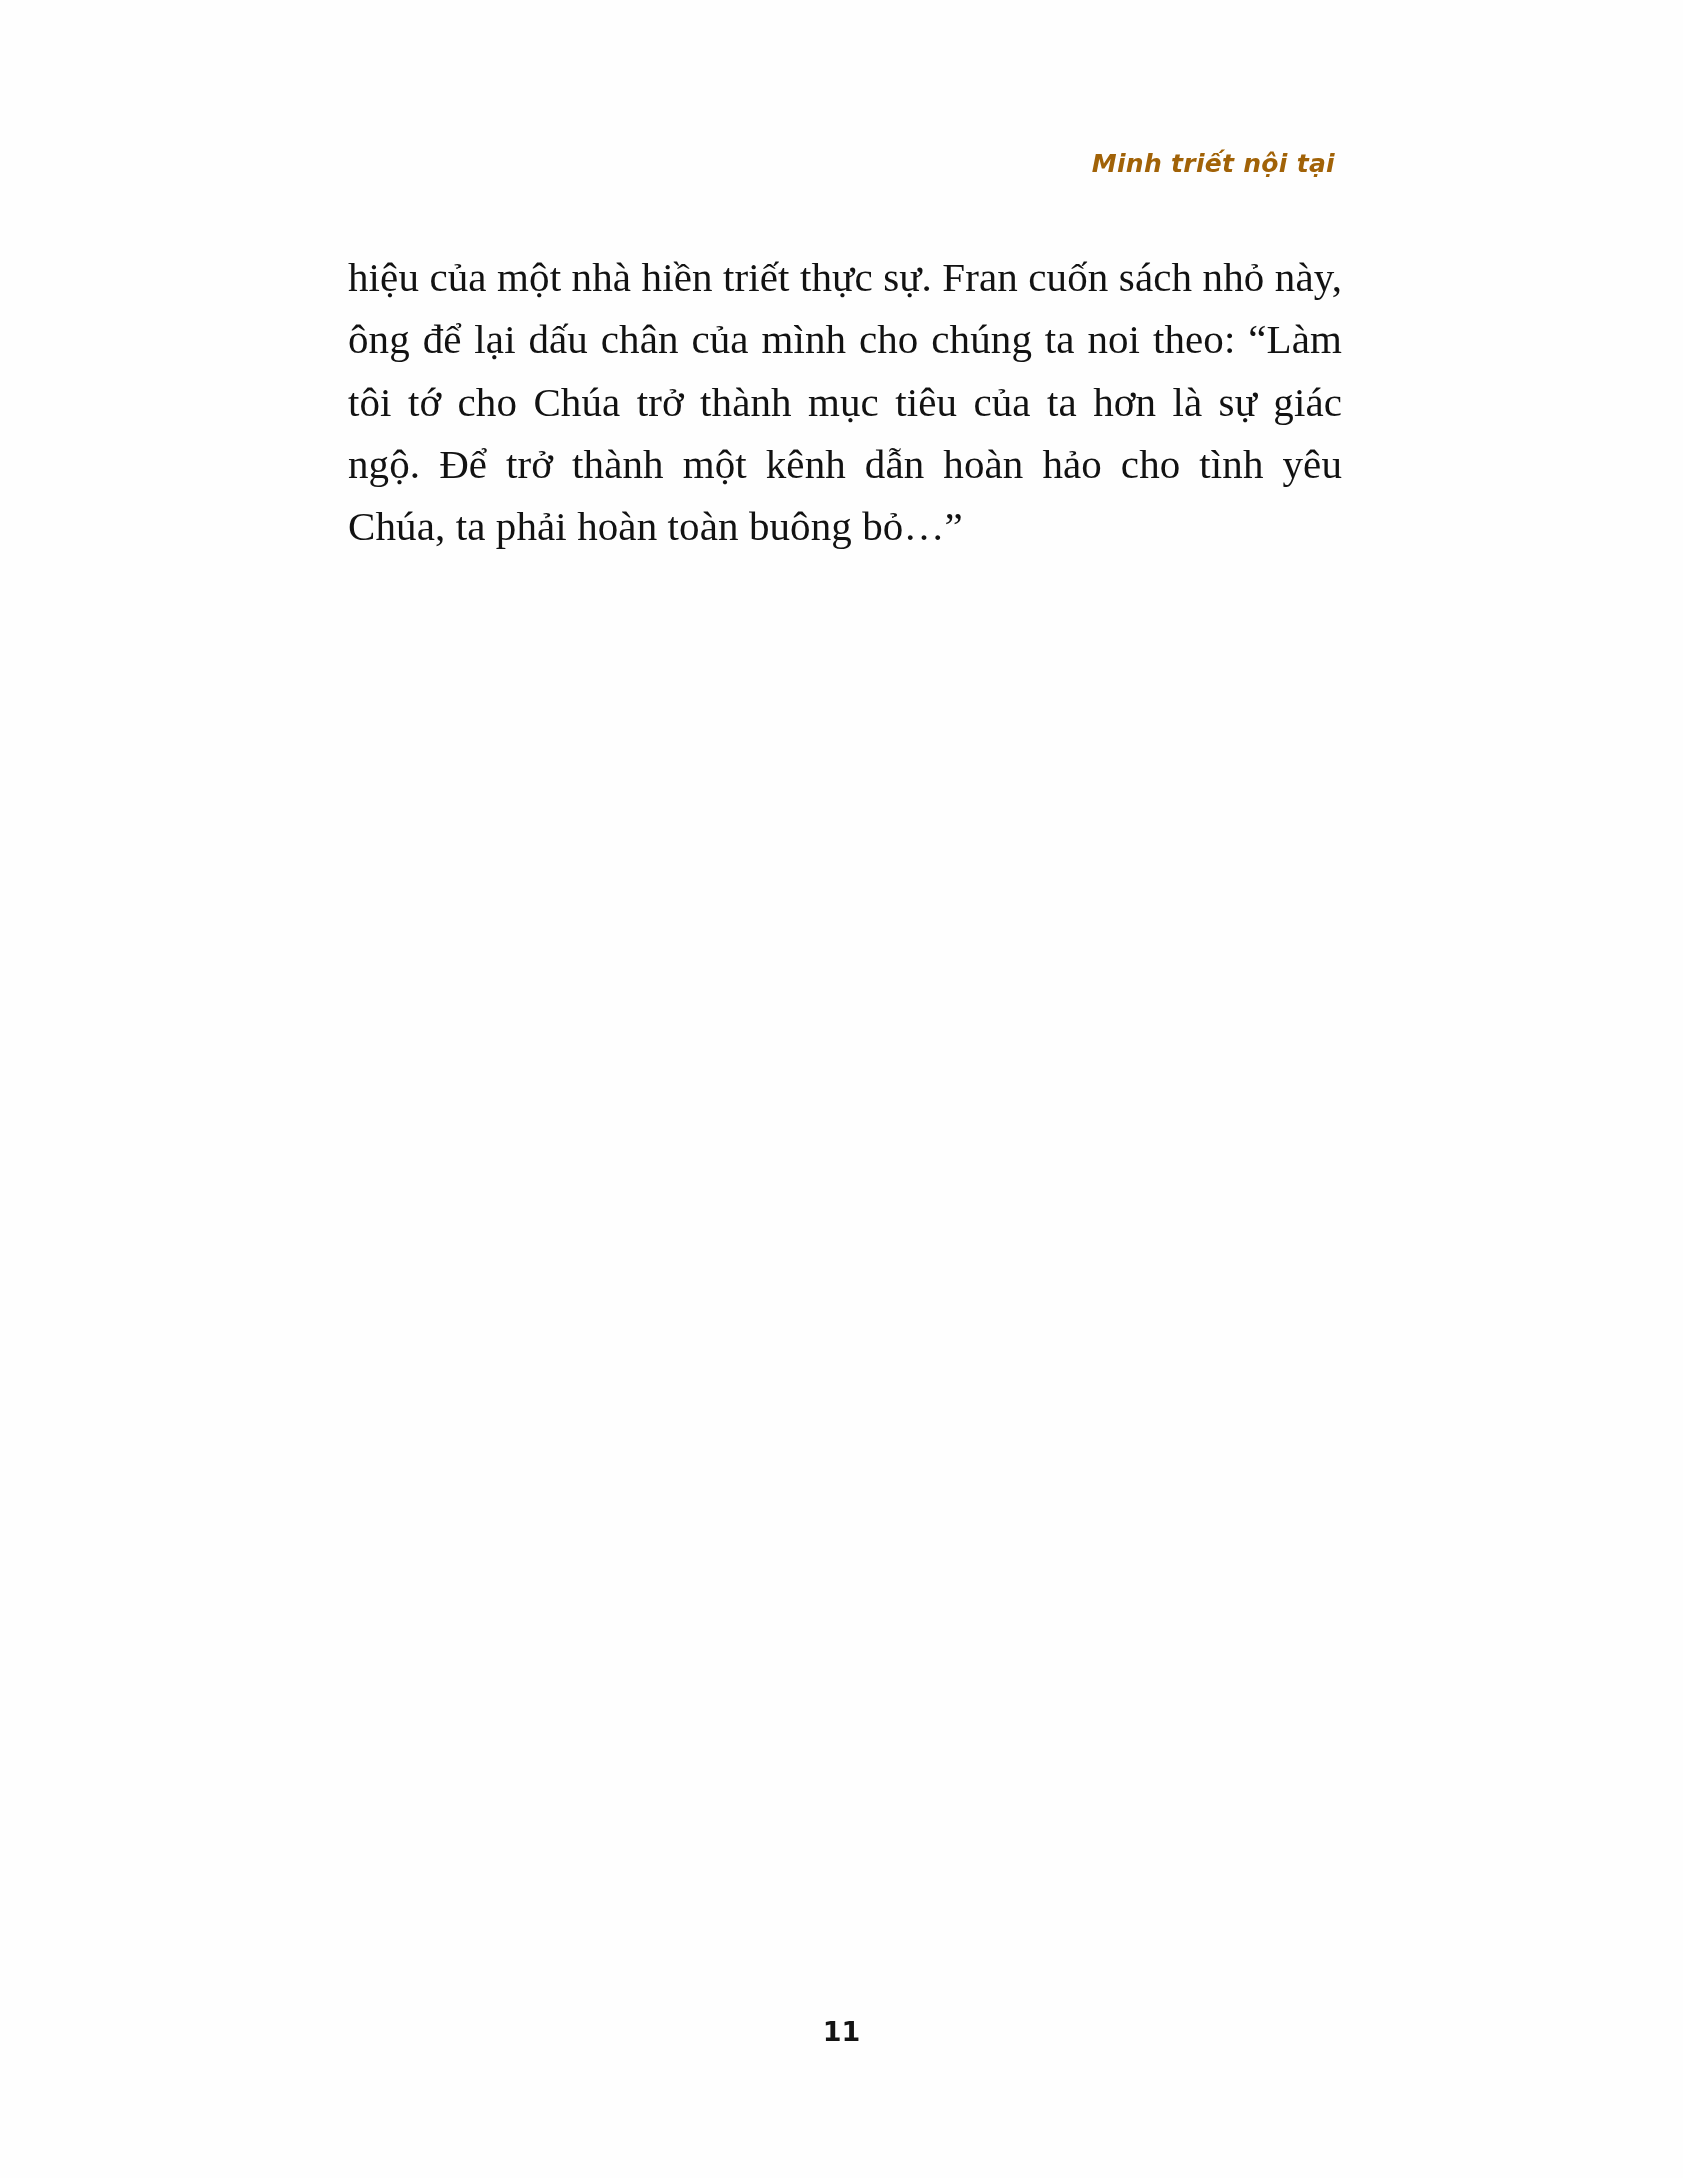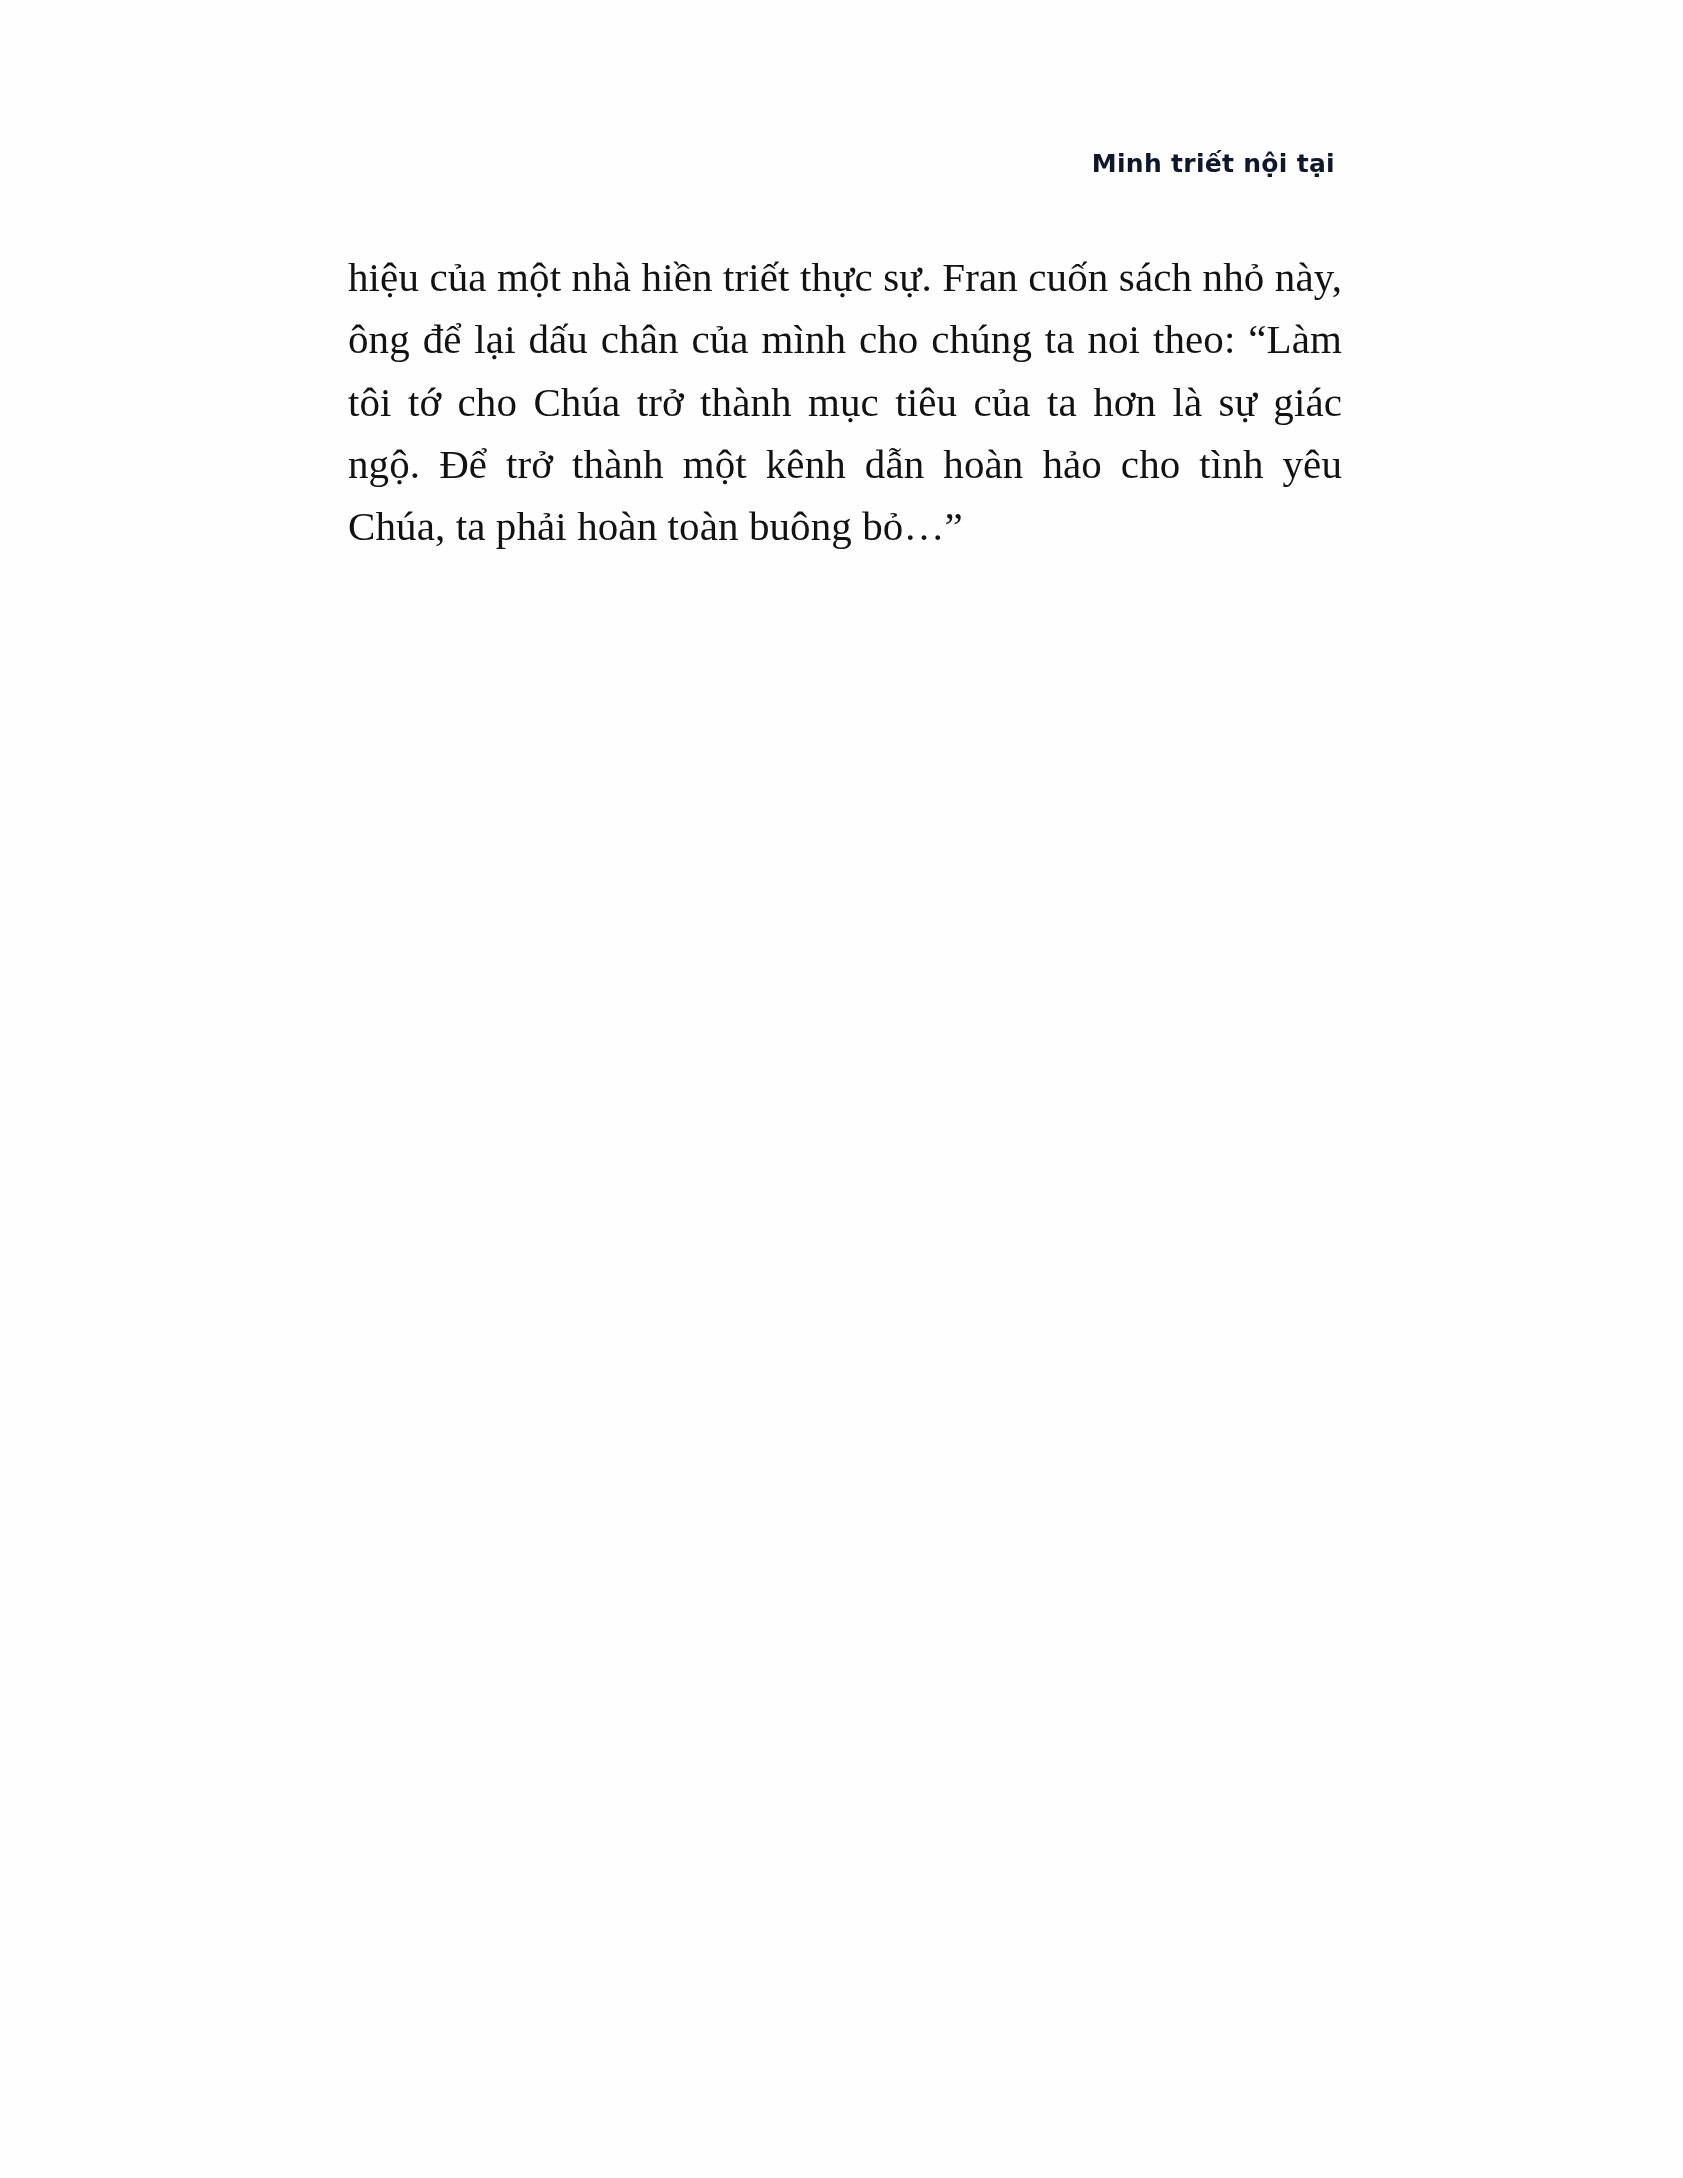--- a/index.html
+++ b/index.html
@@ -24,22 +24,23 @@
 
   
   .running-head {
     position: absolute;
     top: 149px;
     right: 348px;
     font-family: "DejaVu Sans", sans-serif;
     font-size: 25px;
     font-weight: 600;
     letter-spacing: 0.3px;
-    color: #0f172a;
+    color: #a16207;
     white-space: nowrap;
+    font-style: italic;
   }
 
   
   .textblock {
     position: absolute;
     left: 348px;
     top: 246px;
     width: 994px;
   }
 
@@ -94,15 +95,16 @@
   <div class="running-head">Minh triết nội tại</div>
 
   <div class="textblock">
 
     <p class="no-indent"><span>hiệu của một nhà hiền triết thực sự. Fran cuốn sách nhỏ này, ông để lại dấu chân của mình cho chúng ta noi theo: </span><span class="q-italic">“Làm tôi tớ cho Chúa trở thành mục tiêu của ta</span><span> hơn là sự giác ngộ. Để trở thành một kênh dẫn hoàn hảo cho tình yêu Chúa, </span><span class="q-italic">ta phải hoàn toàn buông bỏ…”</span></p>
 
 
 
   </div>
 
+  <div class="folio">11</div>
 
 </div>
 
 
 </body></html>

